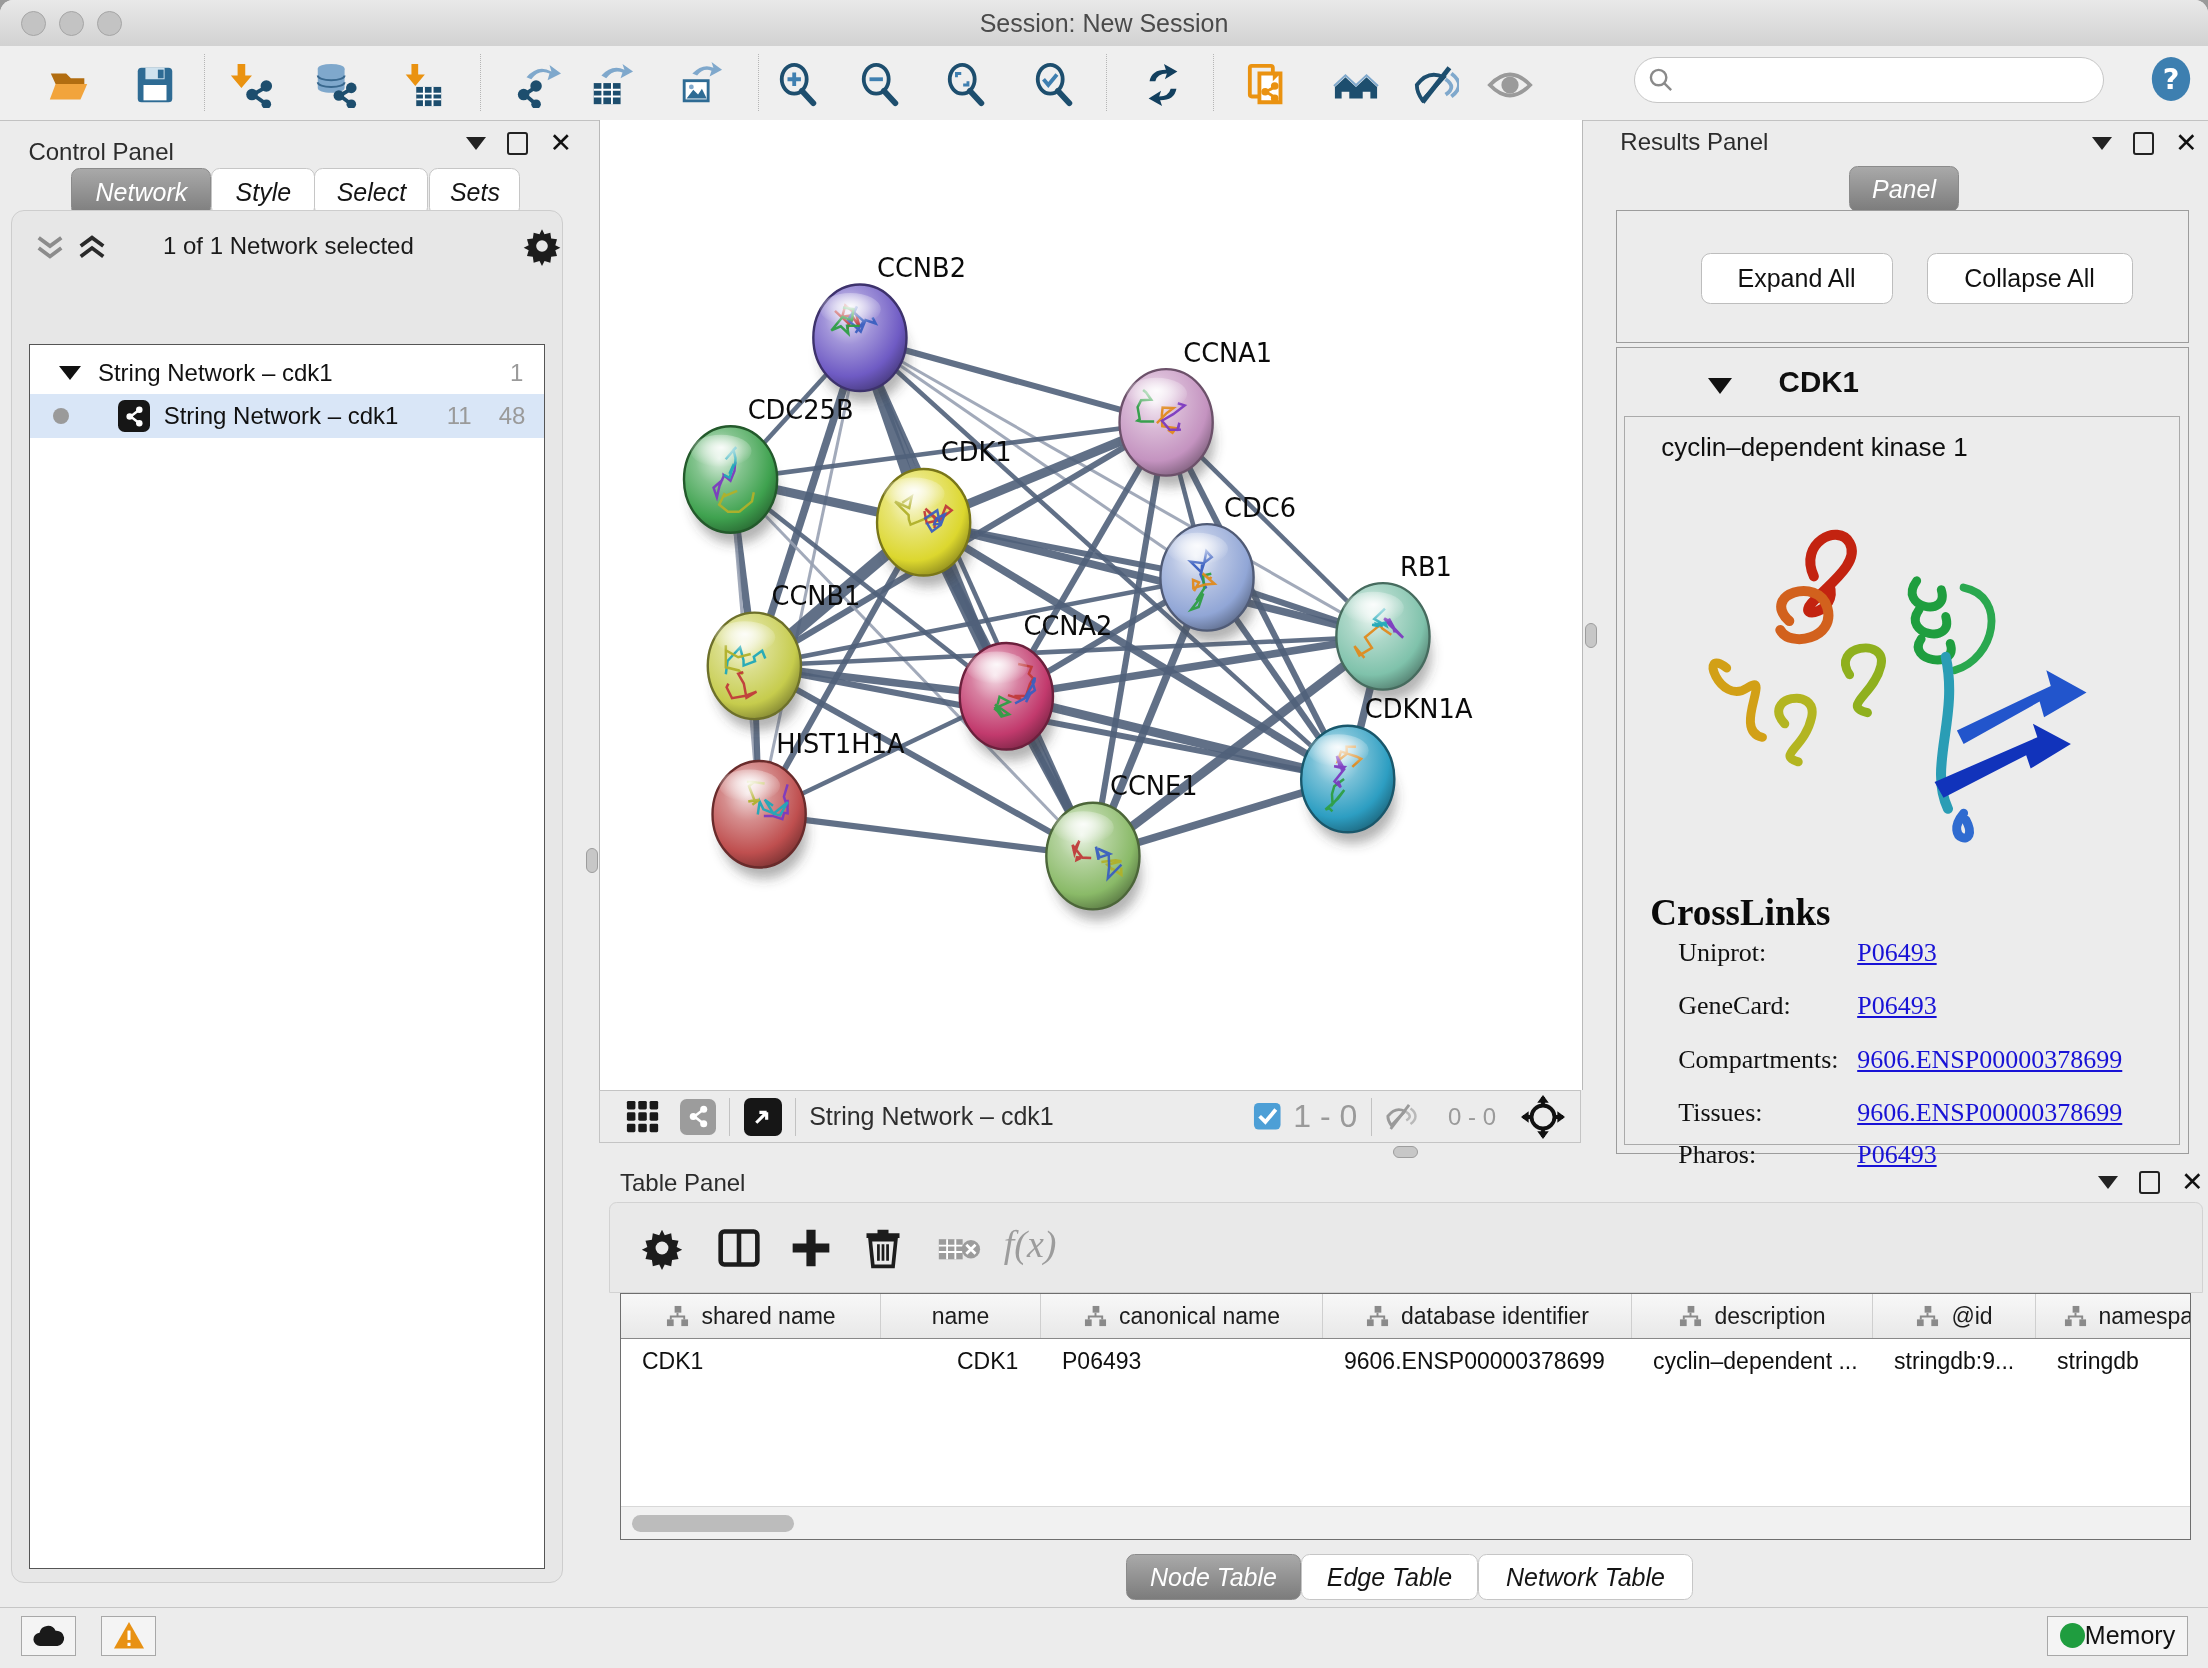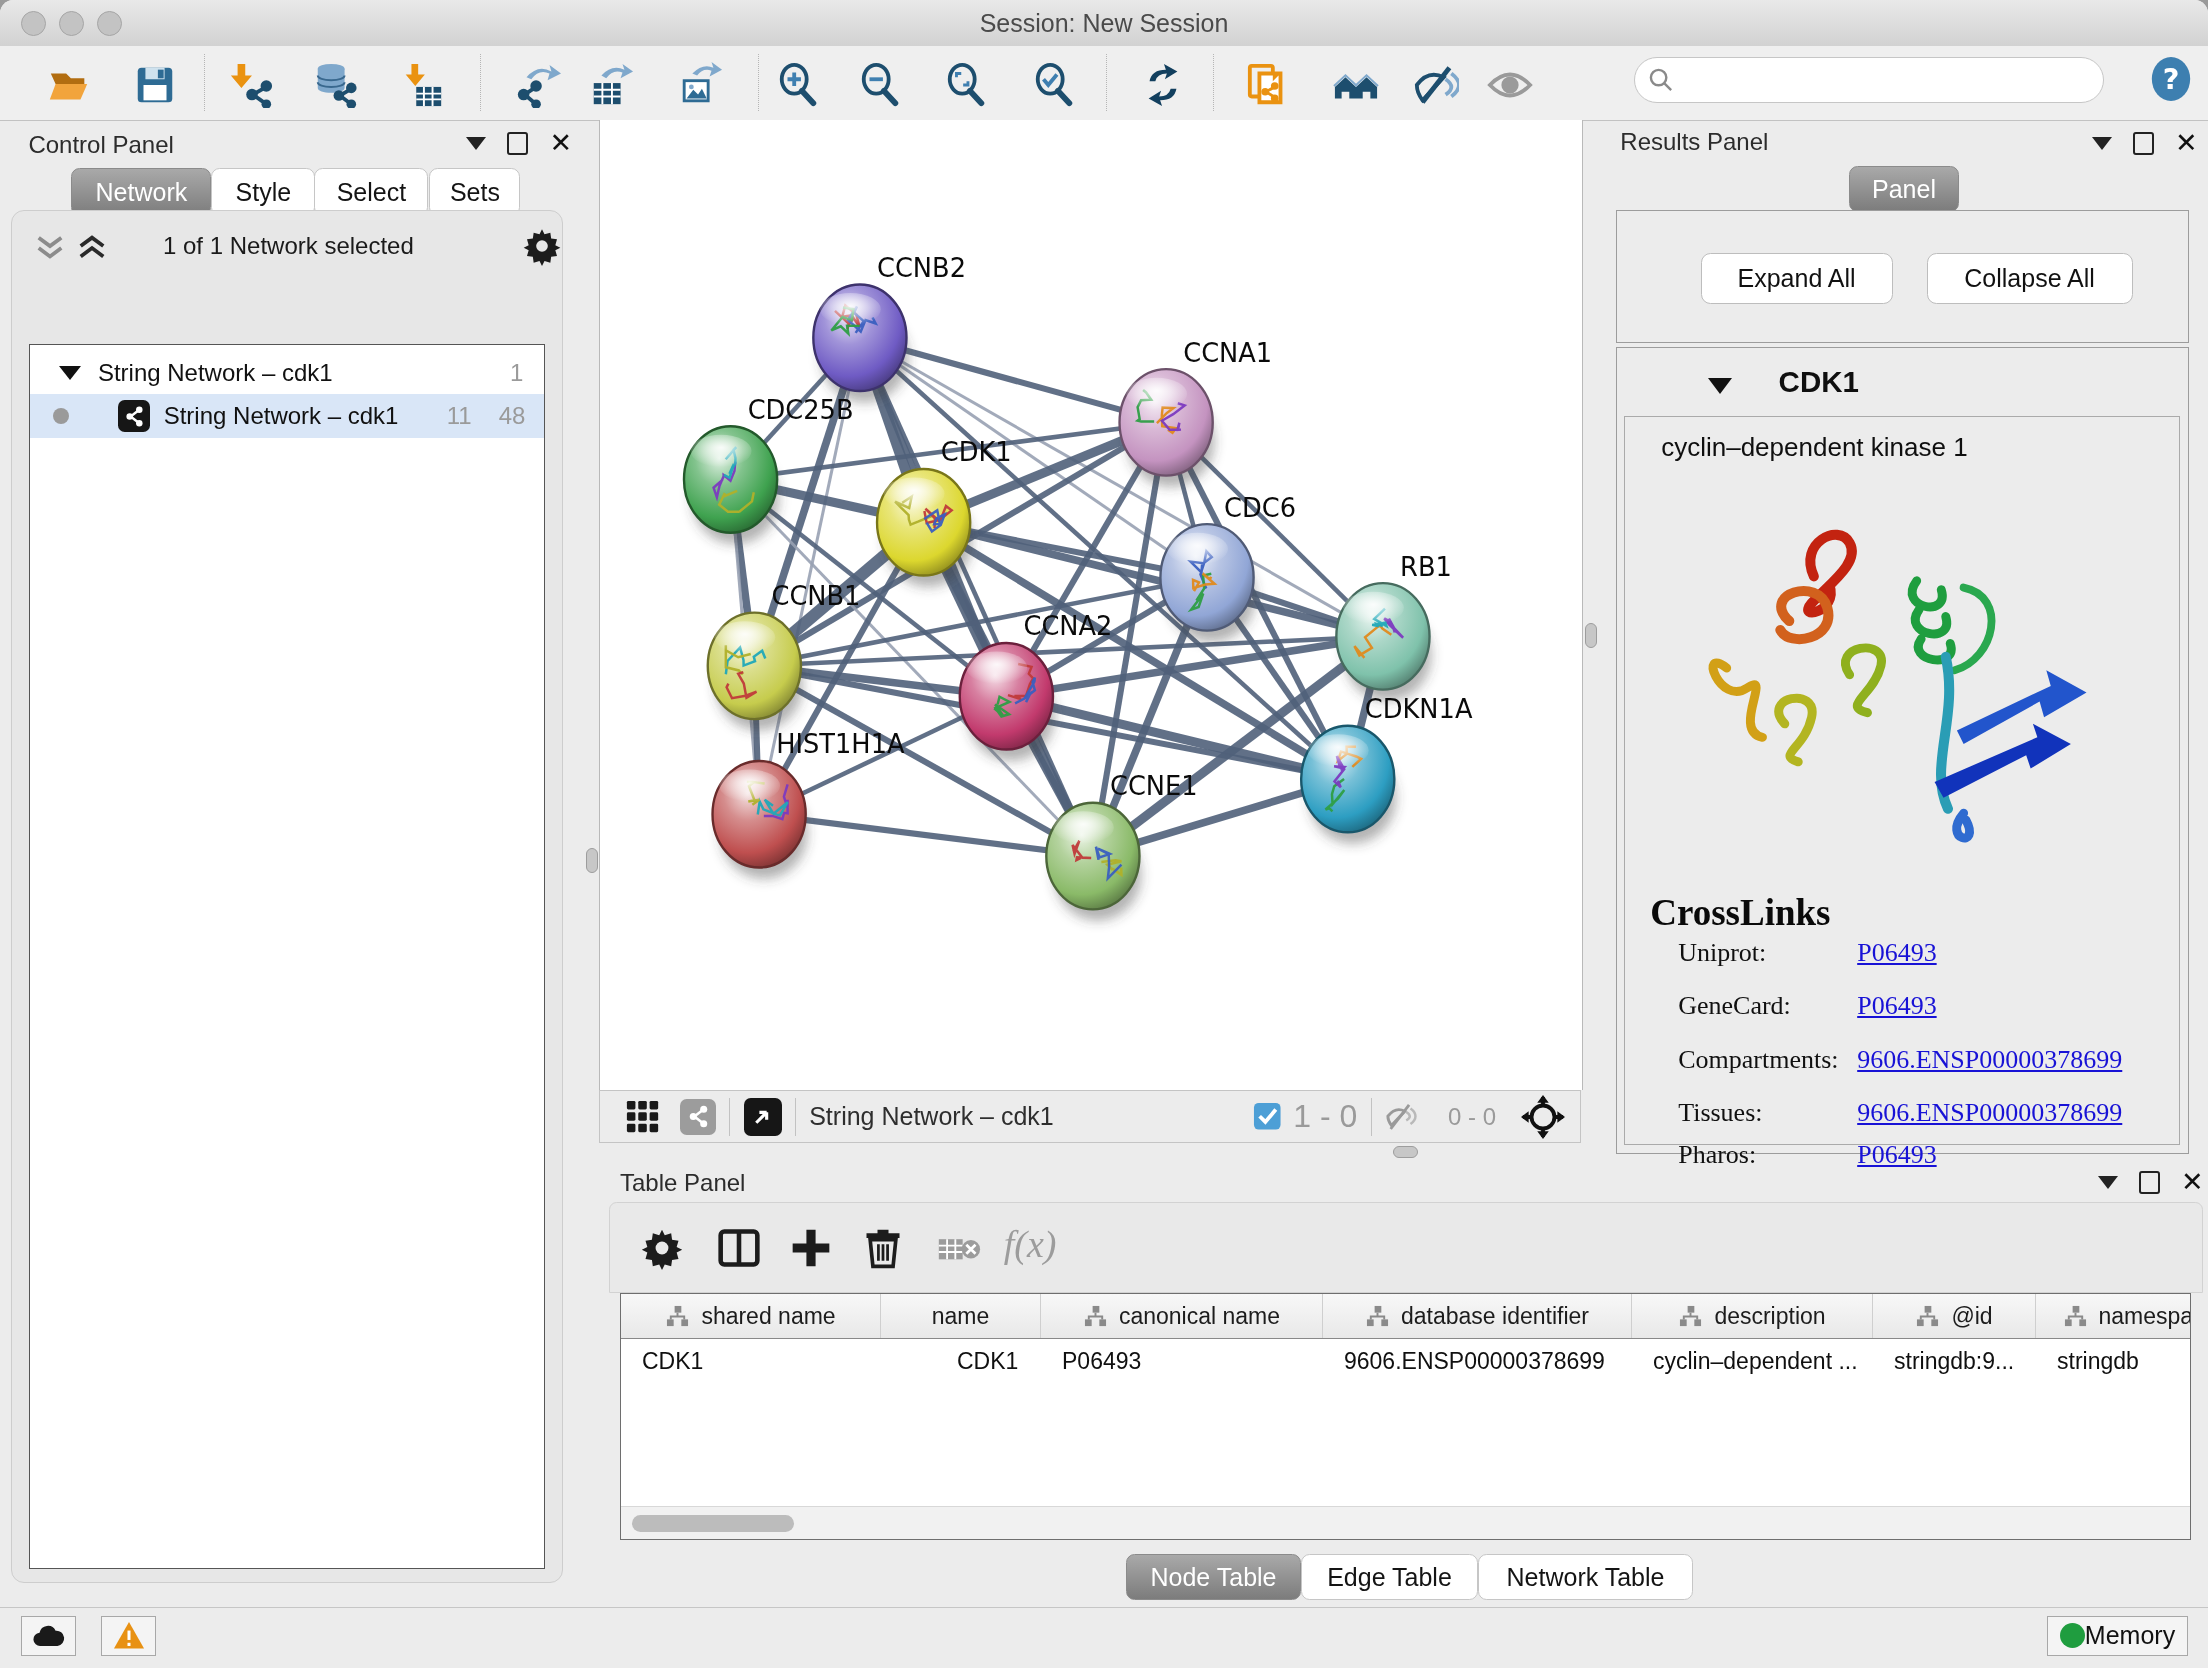--- a/index.html
+++ b/index.html
@@ -14,21 +14,21 @@
   .tbi{position:absolute;top:16px;width:46px;height:46px;}
   .tsep{position:absolute;top:7.6px;width:0;height:57px;border-left:1.9px dotted #b5b5b5;}
   #searchbox{position:absolute;left:1634px;top:11.4px;width:470px;height:46px;background:#fff;border:1.9px solid #c6c6c6;border-radius:23px;display:flex;align-items:center;padding-left:13.3px;box-sizing:border-box;}
   #searchbox input{border:none;outline:none;font-size:23px;width:399px;background:transparent;}
   
   .phdr{font-size:24px;color:#2c2c2c;}
   .winbtns{display:flex;gap:21px;align-items:center;}
   .wb-tri{width:0;height:0;border-left:10.5px solid transparent;border-right:10.5px solid transparent;border-top:13.3px solid #222;}
   .wb-sq{width:17px;height:19px;border:2.9px solid #222;border-radius:2.9px;}
   .wb-x{font-size:27px;font-weight:bold;color:#111;line-height:19px;}
-  .tab{position:absolute;display:flex;align-items:center;justify-content:center;font-size:25px;color:#141414;background:#fff;border:1px solid #c6c6c6;border-radius:8.6px;box-sizing:border-box;}
+  .tab{position:absolute;display:flex;align-items:center;justify-content:center;font-size:25px;color:#141414;background:#fff;border:1px solid #c6c6c6;border-radius:8.6px;box-sizing:border-box;font-style:italic;}
   .tab.selected{background:linear-gradient(#a9a9a9,#7c7c7c);color:#fff;border-color:#8b8b8b;}
   
   #control-panel{left:11.4px;top:126px;width:552px;height:1457px;}
   #cp-sub{position:absolute;left:0px;top:84px;width:552px;height:1373px;background:#e7e7e7;border:1px solid #cdcdcd;border-radius:13px;box-sizing:border-box;}
   #cp-tree{position:absolute;left:17px;top:133px;width:516px;height:1225px;background:#fff;border:1.9px solid #555;box-sizing:border-box;}
   .tree-row{position:absolute;left:0;width:100%;height:44px;display:flex;align-items:center;font-size:24px;color:#111;}
   .gray{color:#9a9a9a;}
   .sharesq{width:32px;height:32px;border-radius:6.7px;background:#161616;display:flex;align-items:center;justify-content:center;}
   
   #canvas{left:599px;top:120px;width:982px;height:970px;background:#fff;border-left:1px solid #b9b9b9;border-right:1px solid #b9b9b9;}
@@ -189,21 +189,21 @@
         </svg>
     <input placeholder="" style="">
   </div>
   <svg class="tbi" style="left:2148px;top:9.5px" width="49" height="49" viewBox="0 0 48 48">
         <ellipse cx="24" cy="24" rx="20" ry="23" fill="#3d7fb0"></ellipse>
         <text x="24" y="34" text-anchor="middle" font-size="30" font-weight="bold" fill="#fff">?</text>
       </svg>
 </div>
 
 <div id="control-panel" class="abs">
-  <div class="abs phdr" style="left:17px;top:5px">Control Panel</div>
+  <div class="abs phdr" style="left:17px;top:12px">Control Panel</div>
   <div class="abs winbtns" style="left:455px;top:5.7px">
     <span class="wb-tri"></span>
     <span class="wb-sq"></span>
     <span class="wb-x">✕</span>
   </div>
   <div class="tab selected" style="left:60px;top:42px;width:140px;height:48px">
         <span>Network</span>
       </div>
   <div class="tab" style="left:200px;top:42px;width:104px;height:48px">
         <span>Style</span>

